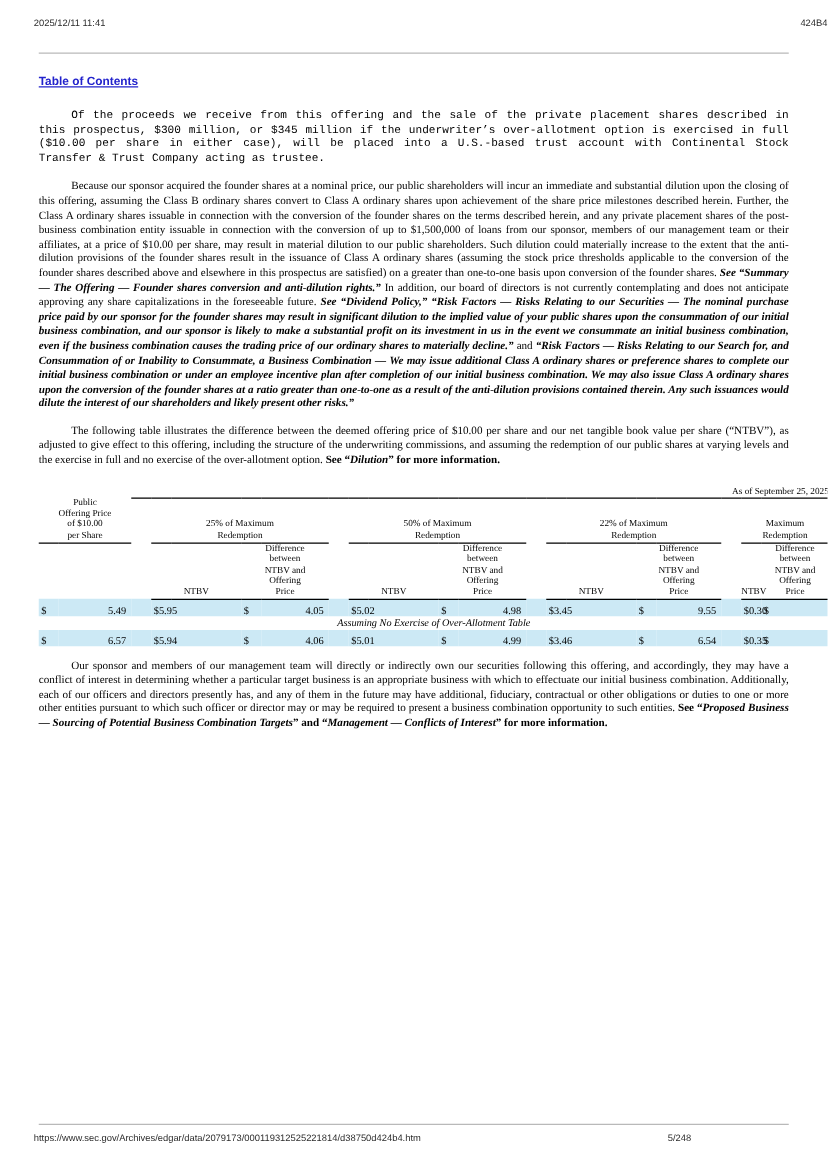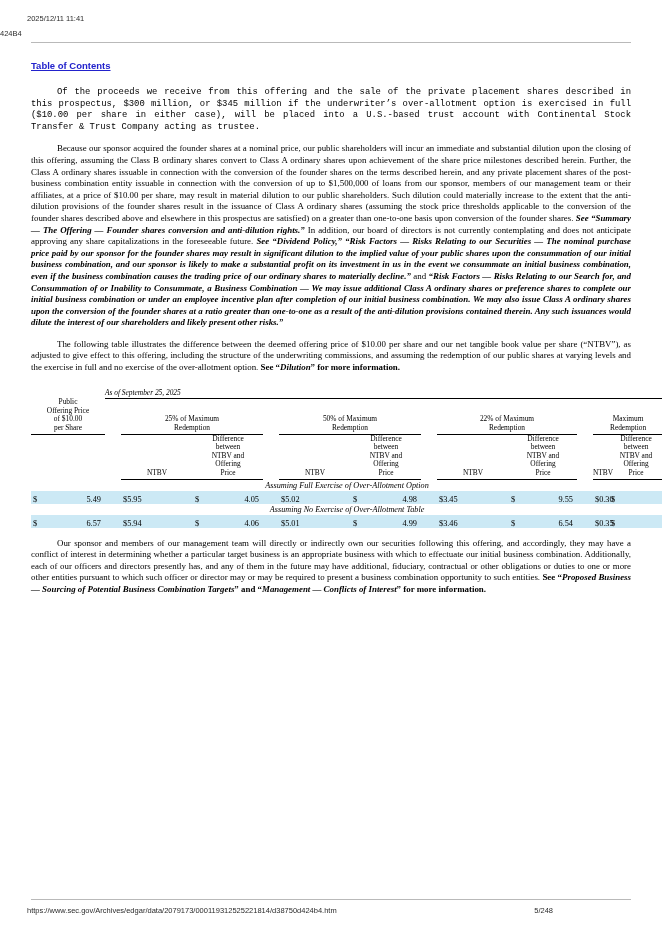--- a/index.html
+++ b/index.html
@@ -29,23 +29,23 @@
   }
   .print-header .ph-date {
     position: absolute;
     left: 27px;
     top: 0;
     white-space: nowrap;
   }
   .print-header .ph-title {
     position: absolute;
     left: 0;
-    top: 15px;
+    top: 0;
     width: 662px;
-    text-align: left;
+    text-align: right;
   }
 
   .header-rule {
     position: absolute;
     top: 42px;
     left: 31px;
     width: 600px;
     height: 1px;
     background: #b9b9b9;
   }
@@ -93,26 +93,25 @@
     font-size: 7.4px;
     table-layout: fixed;
   }
   table.fin td, table.fin th {
     padding: 0;
     vertical-align: bottom;
     font-weight: normal;
   }
 
   .asof {
-    text-align: left;
+    text-align: right;
     font-weight: bold;
     font-size: 7.4px;
     border-bottom: 1px solid #000;
     padding-bottom: 1px !important;
-    font-style: italic;
   }
 
   .grp-head {
     text-align: center;
     font-weight: bold;
     line-height: 8.6px;
     padding-bottom: 1px !important;
   }
   .grp-rule { border-bottom: 1px solid #000; }
 
@@ -304,23 +303,20 @@
         <td class="sub-head sub-rule">NTBV</td>
         <td class="sub-head sub-rule" colspan="2">
           <span>Difference</span><br>
           <span>between</span><br>
           <span>NTBV and</span><br>
           <span>Offering</span><br>
           <span>Price</span>
         </td>
       </tr>
 
-      <tr class="section-label">
-        <td colspan="20">Assuming Full Exercise of Over-Allotment Option</td>
-      </tr>
 
       <tr class="data-row">
         <td class="cur">$</td>
         <td class="num">5.49</td>
         <td></td>
         <td colspan="2" class="cur">$5.95</td>
         <td class="cur">$</td>
         <td class="num">4.05</td>
         <td></td>
         <td colspan="2" class="cur">$5.02</td>

